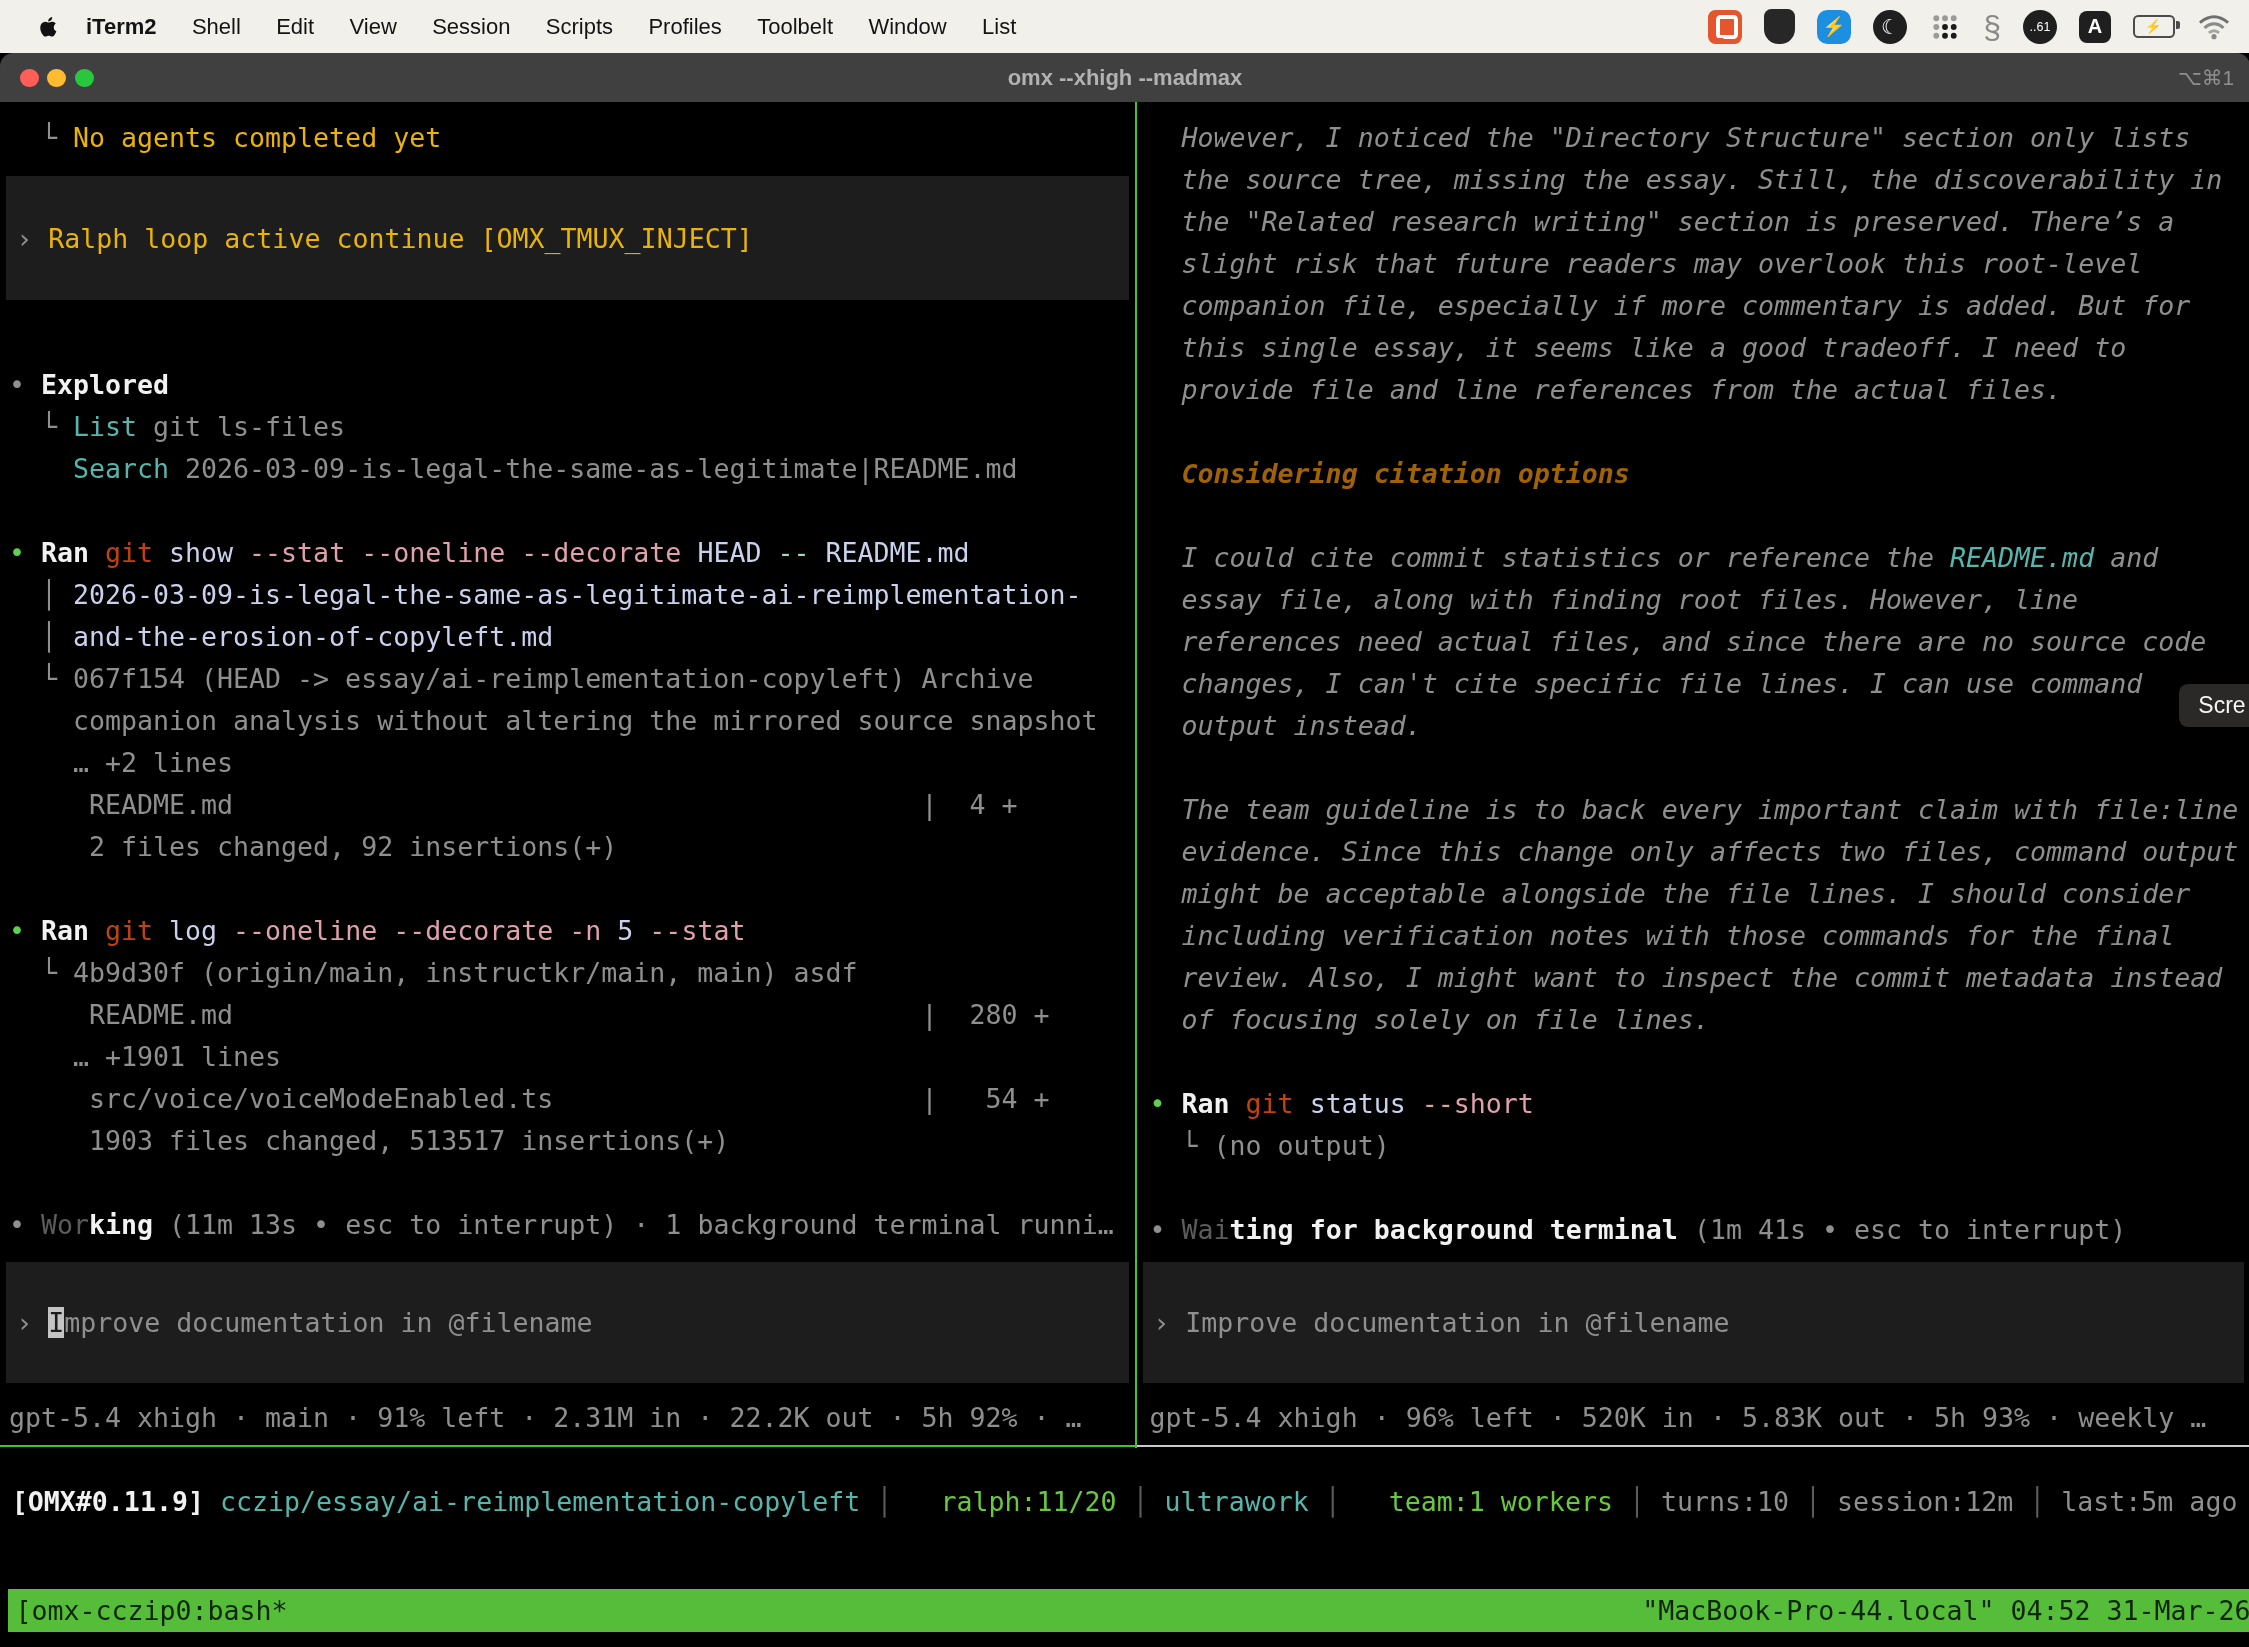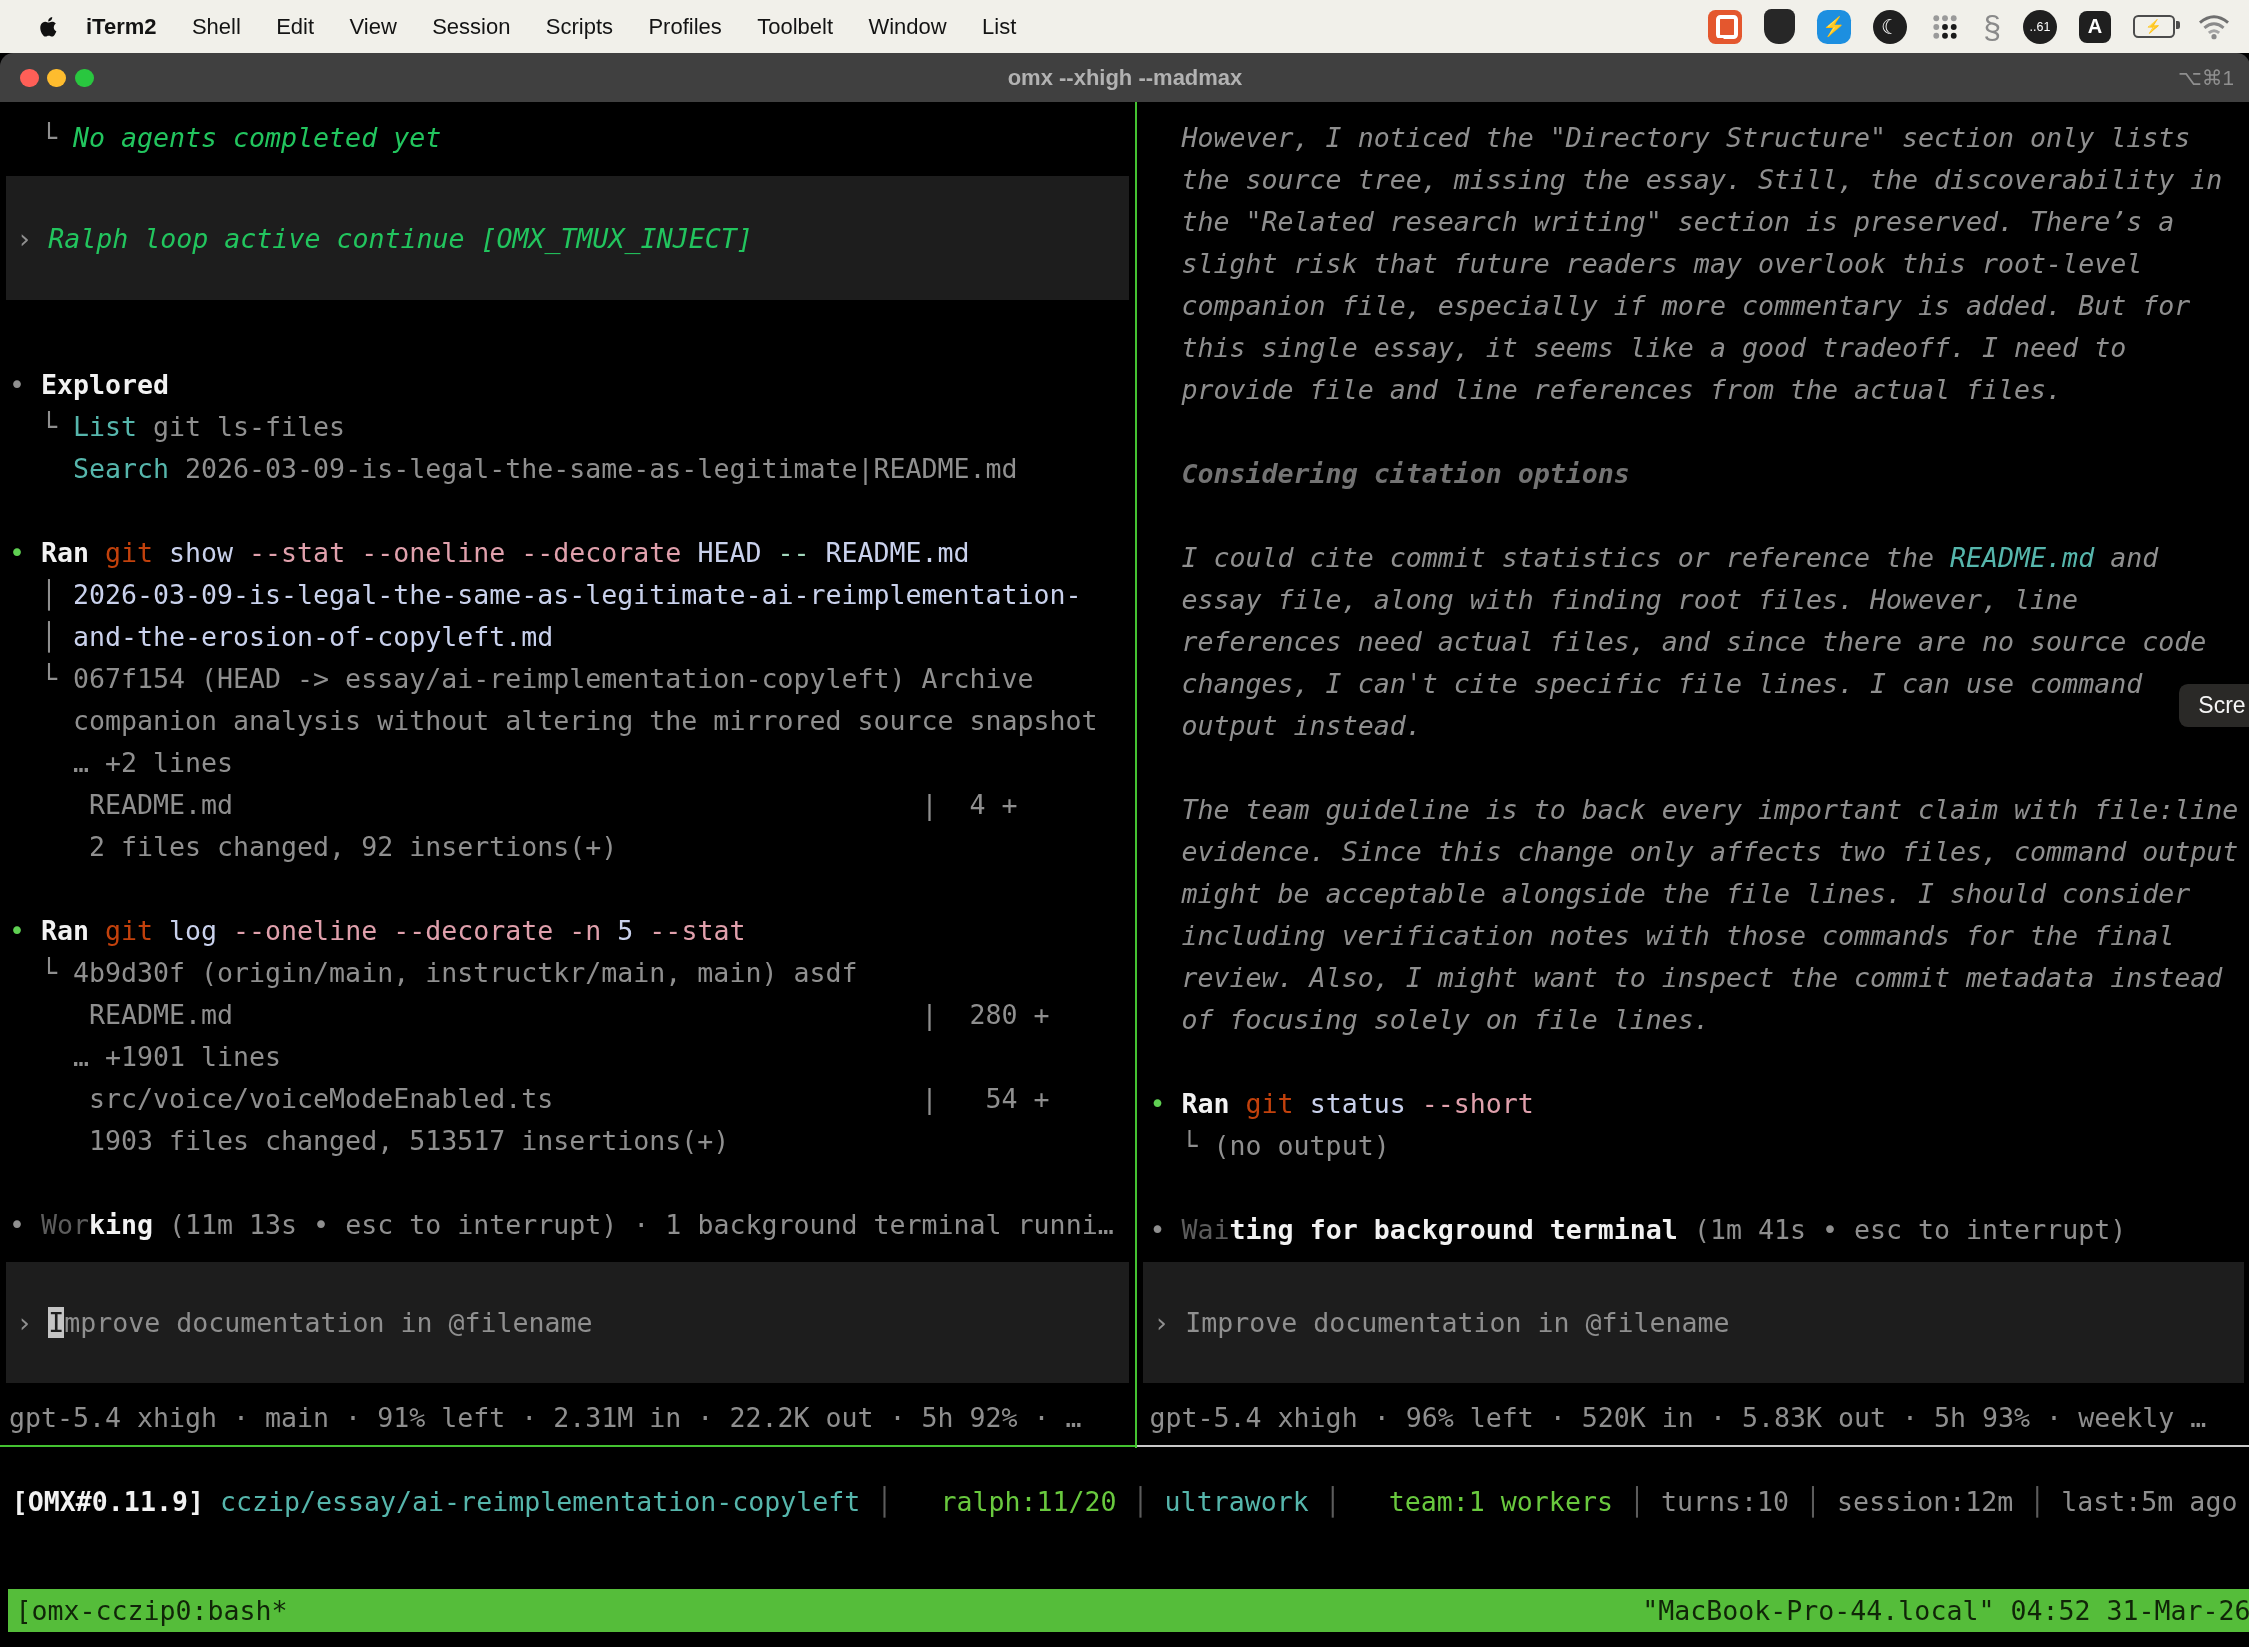--- a/index.html
+++ b/index.html
@@ -58,24 +58,24 @@
               display:flex;align-items:center;white-space:pre;font-size:26.6px;padding-left:10.3px;}
   .pane-status{position:absolute;left:8.9px;right:3px;bottom:10.3px;height:35px;line-height:35px;
                white-space:pre;overflow:hidden;font-size:26.6px;}
   .pane.right .pane-status{left:12.5px;}
   .divider{position:absolute;top:0;left:1135px;width:2.2px;height:1346px;background:#44c231;}
   .hborder{position:absolute;top:1445px;height:2.2px;}
   .hborder.lg{left:0;width:1135px;background:#44c231;}
   .hborder.rg{left:1137px;width:1113px;background:#c9c9c9;}
   
   .seg{white-space:pre;}
-  .c-g{color:#8f8f8f;} .c-dim{color:#5c5c5c;margin-top:45px;} .c-w{color:#22c55e;font-style:italic;}
+  .c-g{color:#8f8f8f;} .c-dim{color:#5c5c5c;margin-top:45px;} .c-w{color:#eab308;}
   .c-bw{color:#f2f2f2;font-weight:bold;} .c-teal{color:#56b6ac;} .c-blue{color:#c2410c;}
   .c-lav{color:#c9d1ec;} .c-pink{color:#e0a0ac;} .c-mint{color:#a3d8bc;}
-  .c-bgrn{color:#5fd052;} .c-grn{color:#69c93e;margin-left:32px;} .c-bg{color:#737373;font-weight:bold;}
+  .c-bgrn{color:#5fd052;} .c-grn{color:#69c93e;margin-left:32px;} .c-bg{color:#a16207;font-weight:bold;}
   .c-cursor{background:#c4c4c4;color:#1d1d1d;}
   .it{font-style:italic;}
   
   .omx-line{position:absolute;top:1481px;left:11.8px;right:0;height:42px;line-height:42px;
             white-space:pre;overflow:hidden;font-size:26.6px;}
   .tmux-bar{position:absolute;top:1589px;left:8px;width:2250px;height:43px;background:#55bd3a;
             color:#102508;display:flex;justify-content:space-between;align-items:center;
             padding:0 7.4px;box-sizing:border-box;font-size:26.6px;white-space:pre;}
   
   .scre{position:absolute;top:684px;right:-10.3px;width:81px;height:43px;background:#2a2927;

